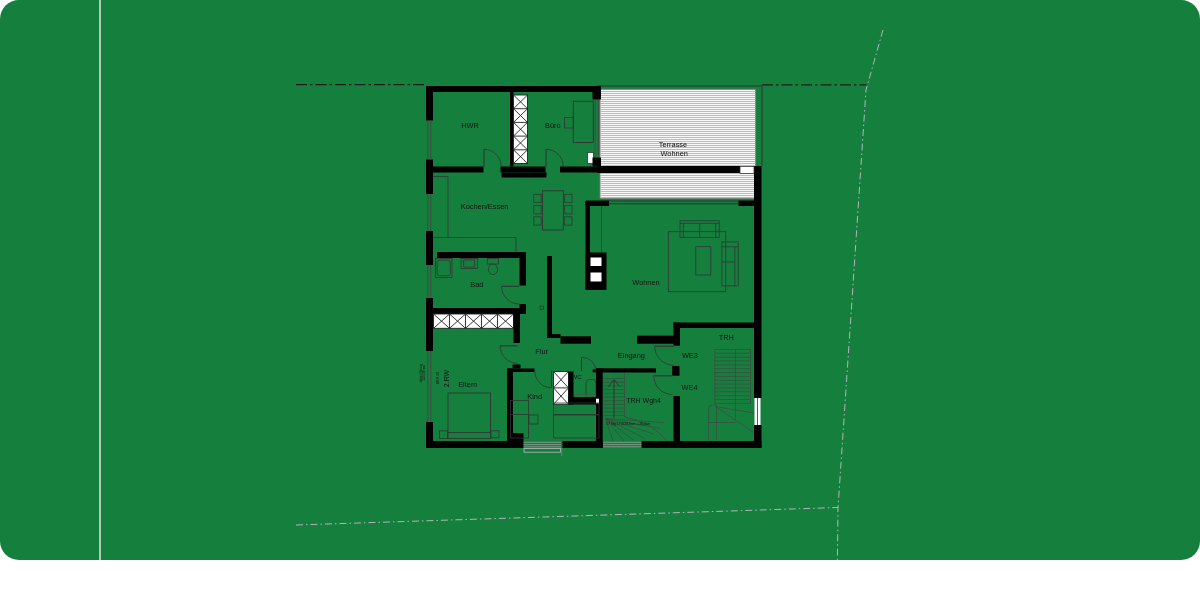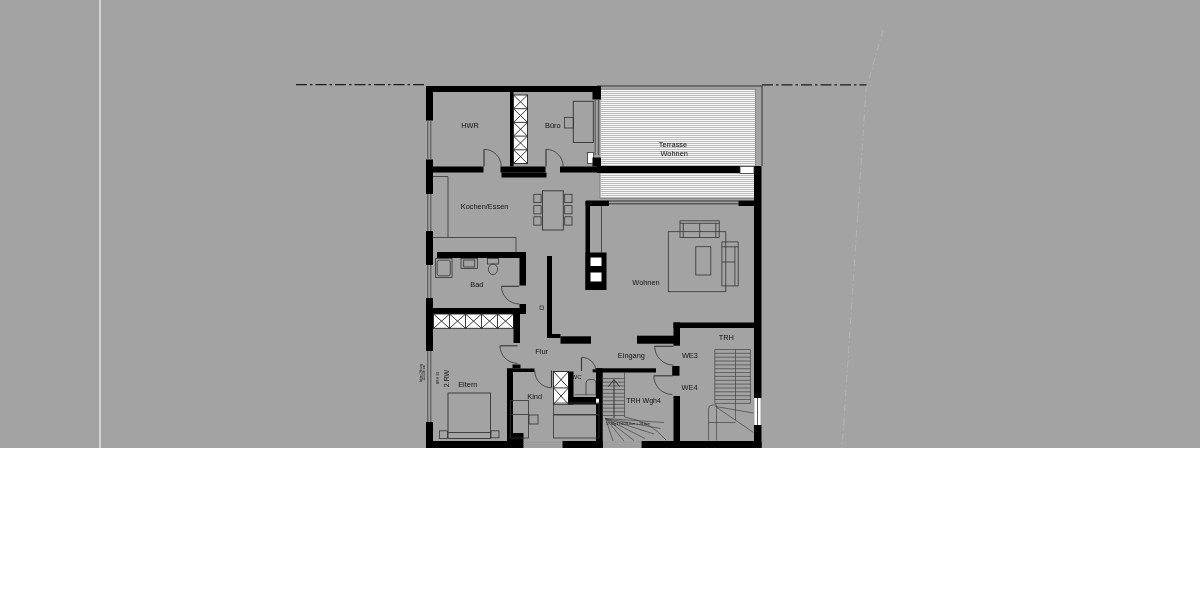--- a/index.html
+++ b/index.html
@@ -1,16 +1,16 @@
 <!DOCTYPE html>
 <html><head>
 <meta charset="utf-8">
 <style>
   html,body{margin:0;padding:0;background:#fff;}
-  #page{position:relative;width:1200px;height:448px;background:#a3a3a3;overflow:hidden;}
+  #page{position:relative;width:1200px;height:560px;background:#15803d;overflow:hidden;border-radius:19px;}
   svg{position:absolute;left:0;top:0;}
   text{font-family:"Liberation Sans",sans-serif;fill:#111;}
 </style>
 </head>
 <body>
 <div id="page">
 <svg width="1200" height="600" viewBox="0 0 1200 600">
 <defs>
 <pattern id="deck" width="6" height="2" patternUnits="userSpaceOnUse">
   <path d="M0 1 H6" stroke="#c6c6c6" stroke-width="0.7"></path>

